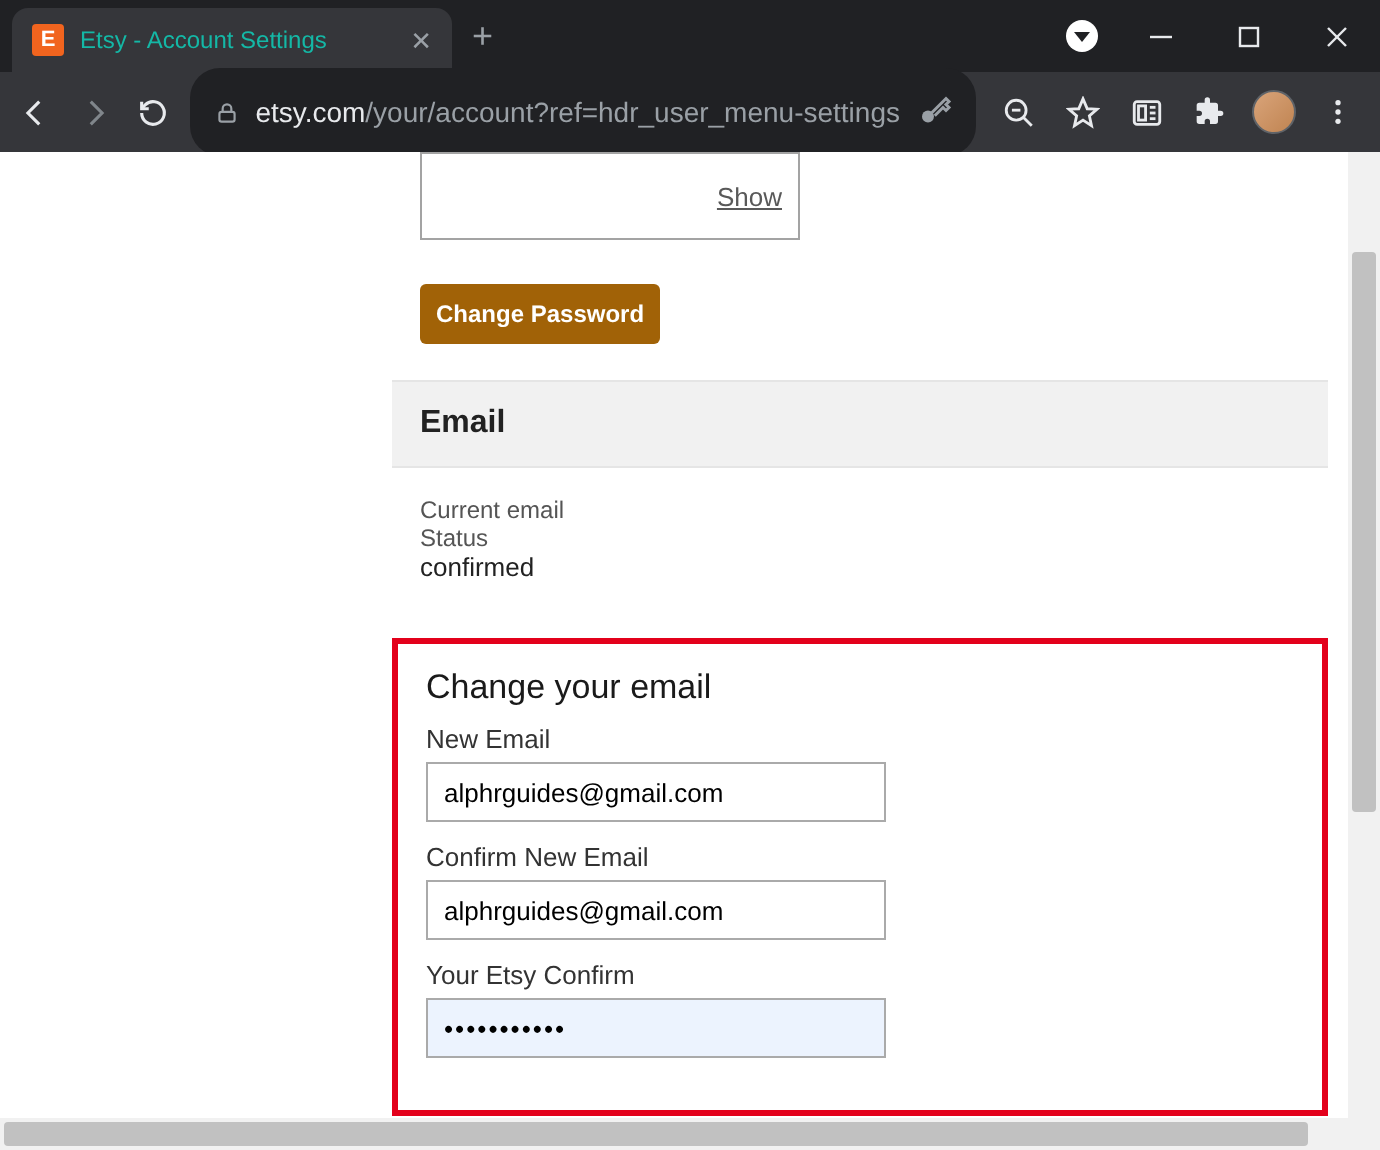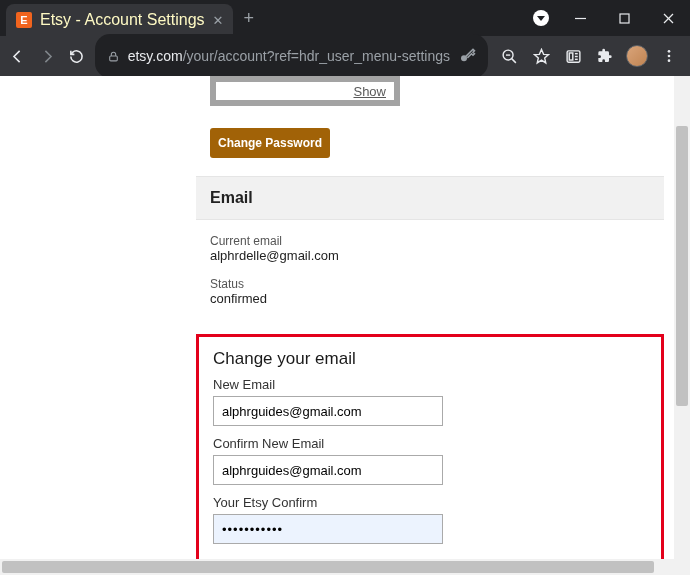--- a/index.html
+++ b/index.html
@@ -32,26 +32,25 @@
   .favicon {
     width: 16px; height: 16px;
     background: #f1641e;
     color: #fff;
     font-weight: bold;
     font-size: 11px;
     display: flex; align-items:center; justify-content:center;
     border-radius: 2px;
   }
   .tab-title {
-    color: #fef9c3;
-    font-size: 16px;
+    color: #14b8a6;
+    font-size: 12px;
     flex: 1;
     white-space: nowrap;
     overflow:hidden;
-    text-align:right;
   }
   .tab-close { color:#9aa0a6; font-size:13px; }
   .newtab {
     color:#9aa0a6; font-size:18px; padding:0 10px; align-self:center;
   }
   .winctrls {
     margin-left:auto; display:flex; align-items:center; height:36px;
   }
   .winbtn { width:44px; height:36px; display:flex; align-items:center; justify-content:center; color:#e8eaed; }
   .winbtn svg { width:11px; height:11px; }
@@ -122,22 +121,22 @@
   .content {
     position:absolute; left:0; top:0; right:16px; bottom:16px;
     overflow:hidden;
   }
   .page-col {
     margin-left: 196px;
     width: 468px;
   }
   .pw-input {
     margin-left: 14px;
-    width: 190px; height:30px;
-    border:6px solid #a3a3a3;
+    width: 190px; height:44px;
+    border:1px solid #a3a3a3;
     display:flex; justify-content:flex-end; align-items:center; padding:0 8px;
     font-size:13px;
   }
   .show-link { color:#595959; text-decoration:underline; cursor:pointer; font-size:13px;}
   .btn-dark {
     background:#a16207; color:#fff; border:none;
     padding:8px 8px; font-size:12px; font-weight:600;
     border-radius:3px; cursor:pointer;
     margin:22px 0 18px 14px;
   }
@@ -282,21 +281,20 @@
       
       <div class="pw-input">
         <span class="show-link">Show</span>
       </div>
       <button class="btn-dark">Change Password</button>
 
       
       <div class="section-head">Email</div>
       <div class="section-body">
         <div class="lbl-sm">Current email</div>
-        <div class="val-txt">alphrdelle@gmail.com</div>
         <div class="lbl-sm">Status</div>
         <div class="val-txt">confirmed</div>
       </div>
 
       
       <div class="redbox">
         <div class="ce-title">Change your email</div>
 
         <div class="fld-lbl">New Email</div>
         <input class="fld-input" value="alphrguides@gmail.com" style="">

